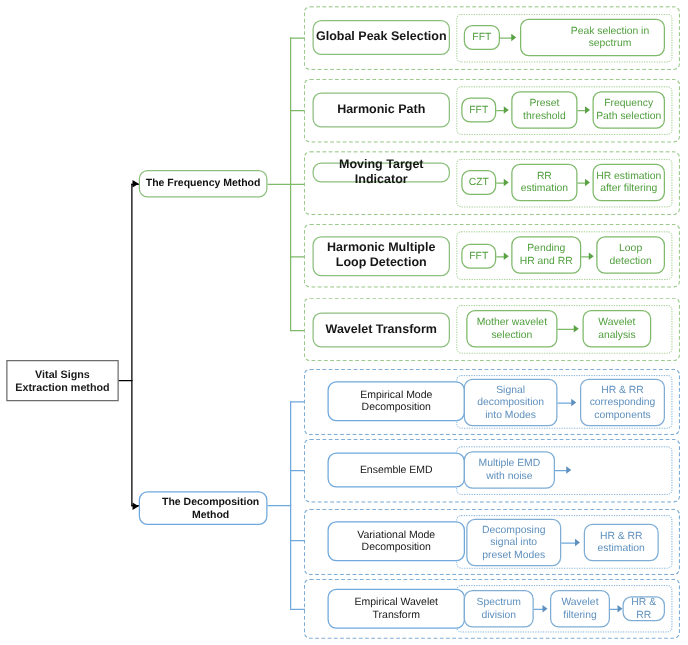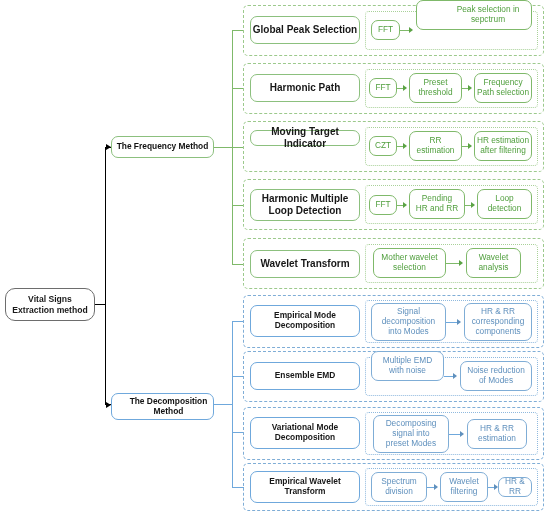--- a/index.html
+++ b/index.html
@@ -8,29 +8,29 @@
 
   #canvas{position:absolute;left:0;top:0;width:550px;height:516px;}
 
   
   .node{position:absolute;box-sizing:border-box;display:flex;align-items:center;
         justify-content:center;text-align:center;border-radius:7px;background:#ffffff;
         line-height:1.18;}
 
   
   .root{border:1.3px solid #6d6d6d;color:#1a1a1a;font-weight:bold;font-size:8.6px;
-        border-radius:10px;}
+        border-radius:0;}
 
   
   .branch-green{border:1.3px solid #8cc07e;color:#111111;font-weight:bold;font-size:8.4px;}
   .branch-blue {border:1.3px solid #6fa8dc;color:#111111;font-weight:bold;font-size:8.4px;padding-left:12px;}
 
   
   .method-green{border:1.2px solid #8cc07e;color:#171717;font-weight:bold;font-size:10px;}
-  .method-blue {border:1.2px solid #6fa8dc;color:#171717;font-weight:bold;font-size:8.4px;}
+  .method-blue {border:1.2px solid #6fa8dc;color:#171717;font-weight:normal;font-size:8.4px;margin-left:12px;}
 
   
   .step-green{border:1.2px solid #7fb96a;color:#4f9e3c;font-weight:normal;font-size:8.3px;}
   .step-blue {border:1.2px solid #7fadd6;color:#5f90bd;font-weight:normal;font-size:8.3px;}
 
   
   .group{position:absolute;box-sizing:border-box;border-radius:5px;background:transparent;}
   .group-green{border:1.1px dashed #9cc98c;}
   .group-blue {border:1.1px dashed #7fadd6;}
 
@@ -107,21 +107,21 @@
   <div class="node method-green" style="left:250px;top:16px;width:110px;height:28px;">
     <span>Global Peak Selection</span>
   </div>
   <div class="node step-green" style="left:371px;top:20px;width:29px;height:20px;">
     <span>FFT</span>
   </div>
   <div class="arrow-wrap" style="left:400px;top:27px;">
     <div class="ln-green" style="position:absolute;left:0;top:2.6px;width:11px;height:1.2px;"></div>
     <div class="arrowhead ah-green" style="left:9px;top:0;"></div>
   </div>
-  <div class="node step-green" style="left:416px;top:0;width:116px;height:30px;padding-left:28px;">
+  <div class="node step-green" style="left:416px;top:15px;width:116px;height:30px;padding-left:28px;">
     <div>
       <div>Peak selection in</div>
       <div>sepctrum</div>
     </div>
   </div>
 
   <div class="group group-green" style="left:243px;top:63px;width:301px;height:51px;"></div>
   <div class="subgroup subgroup-green" style="left:365px;top:69px;width:173px;height:39px;"></div>
 
   <div class="node method-green" style="left:250px;top:74px;width:110px;height:28px;">
@@ -267,36 +267,30 @@
       <div>components</div>
     </div>
   </div>
 
   <div class="group group-blue" style="left:243px;top:351px;width:301px;height:51px;"></div>
   <div class="subgroup subgroup-blue" style="left:365px;top:357px;width:173px;height:39px;"></div>
 
   <div class="node method-blue" style="left:250px;top:362px;width:110px;height:28px;text-align:right;">
     <span>Ensemble EMD</span>
   </div>
-  <div class="node step-blue" style="left:371px;top:351px;width:73px;height:30px;text-align:center;">
+  <div class="node step-blue" style="left:371px;top:361px;width:73px;height:30px;text-align:center;">
     <div>
       <div>Multiple EMD</div>
       <div>with noise</div>
     </div>
   </div>
   <div class="arrow-wrap" style="left:444px;top:373px;">
     <div class="ln-blue" style="position:absolute;left:0;top:2.6px;width:11px;height:1.2px;"></div>
     <div class="arrowhead ah-blue" style="left:9px;top:0;"></div>
   </div>
-  <div class="node step-blue" style="left:460px;top:361px;width:72px;height:30px;">
-    <div>
-      <div>Noise reduction</div>
-      <div>of Modes</div>
-    </div>
-  </div>
 
   <div class="group group-blue" style="left:243px;top:407px;width:301px;height:53px;"></div>
   <div class="subgroup subgroup-blue" style="left:365px;top:412px;width:173px;height:43px;"></div>
 
   <div class="node method-blue" style="left:250px;top:417px;width:110px;height:32px;">
     <div>
       <div>Variational Mode</div>
       <div>Decomposition</div>
     </div>
   </div>

